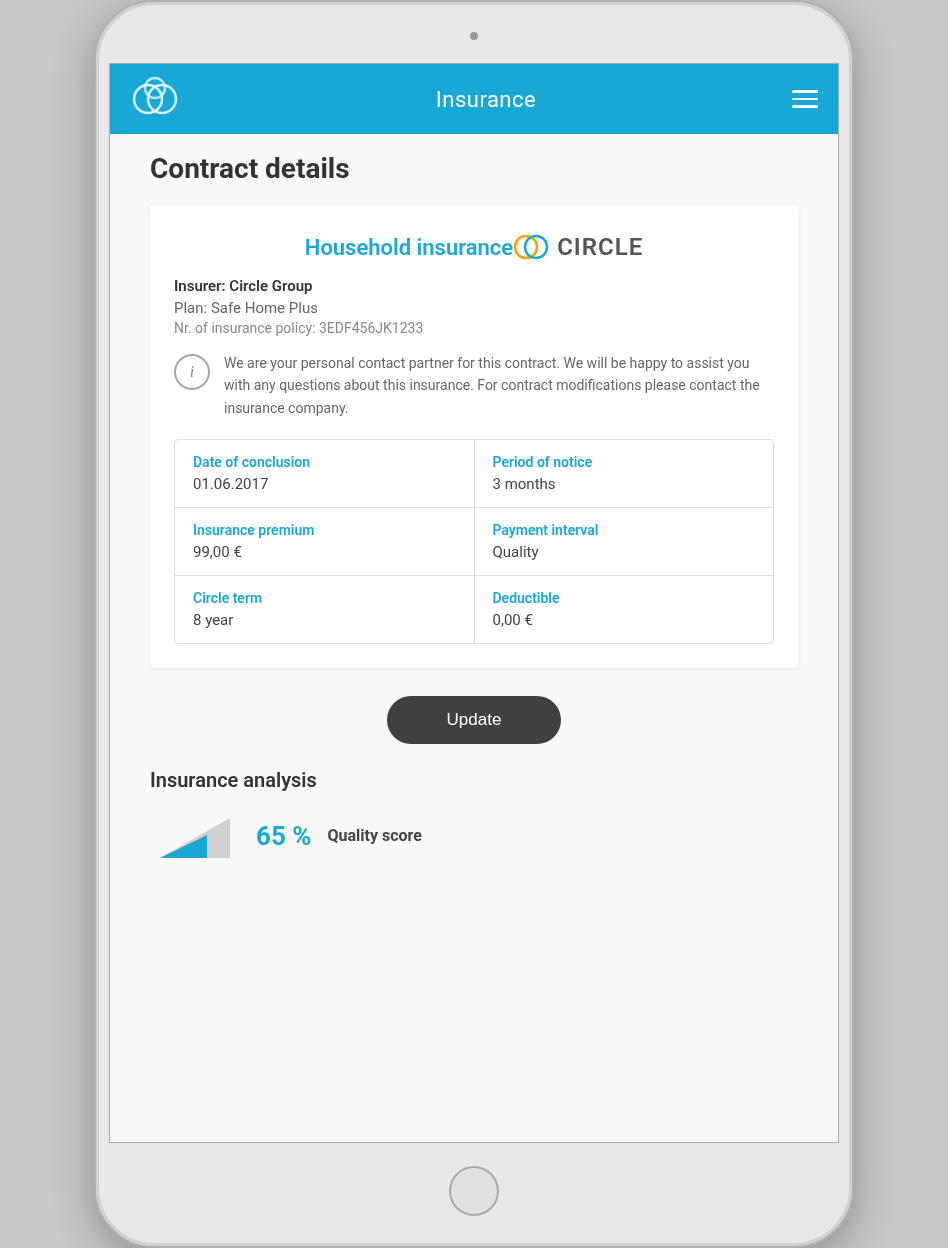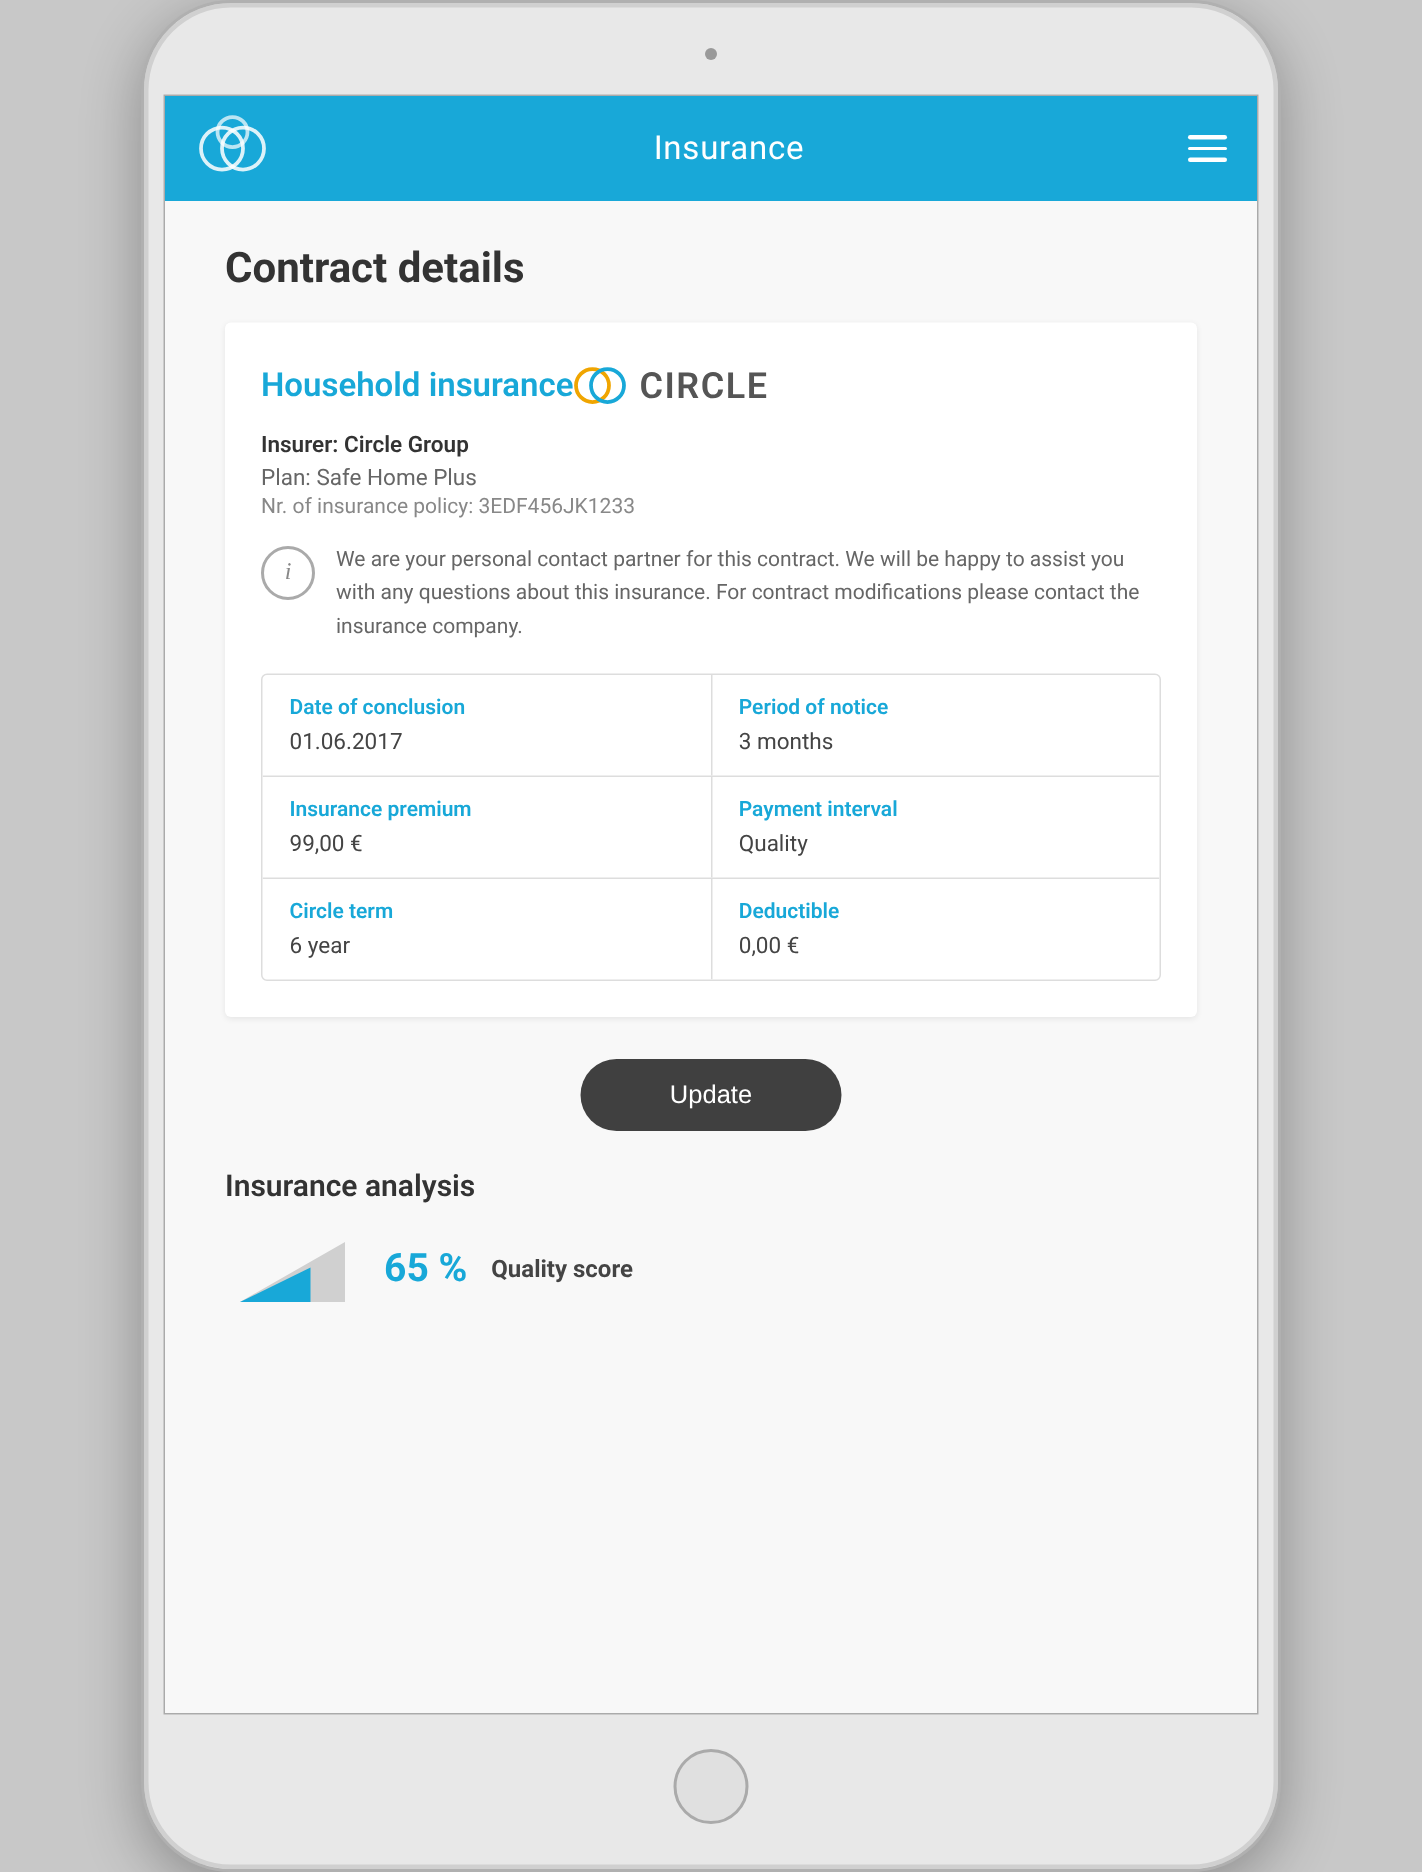--- a/index.html
+++ b/index.html
@@ -80,38 +80,38 @@
       width: 26px;
       height: 2.5px;
       background: white;
       border-radius: 2px;
     }
     
     .app-content {
       background: #f8f8f8;
       flex: 1;
       overflow-y: auto;
-      padding: 28px 40px;
+      padding: 18px 40px;
     }
     .page-title {
       font-size: 28px;
       font-weight: 700;
       color: #333;
       margin-bottom: 20px;
     }
     
     .insurance-card {
       background: white;
       border-radius: 4px;
       padding: 24px;
       box-shadow: 0 1px 4px rgba(0,0,0,0.08);
     }
     .card-header {
       display: flex;
-      justify-content: flex-start;
+      justify-content: center;
       align-items: center;
       margin-bottom: 12px;
     }
     .insurance-type {
       font-size: 22px;
       font-weight: 600;
       color: #18a8d8;
     }
     .circle-logo {
       display: flex;
@@ -321,21 +321,21 @@
             </div>
             <div class="grid-cell">
               <div class="cell-label">Payment interval</div>
               <div class="cell-value">Quality</div>
             </div>
           </div>
 
           <div class="grid-row">
             <div class="grid-cell">
               <div class="cell-label">Circle term</div>
-              <div class="cell-value">6 year</div>
+              <div class="cell-value">8 year</div>
             </div>
             <div class="grid-cell">
               <div class="cell-label">Deductible</div>
               <div class="cell-value">0,00 €</div>
             </div>
           </div>
         </div>
       </div>
 
       <div class="update-btn-wrap">

